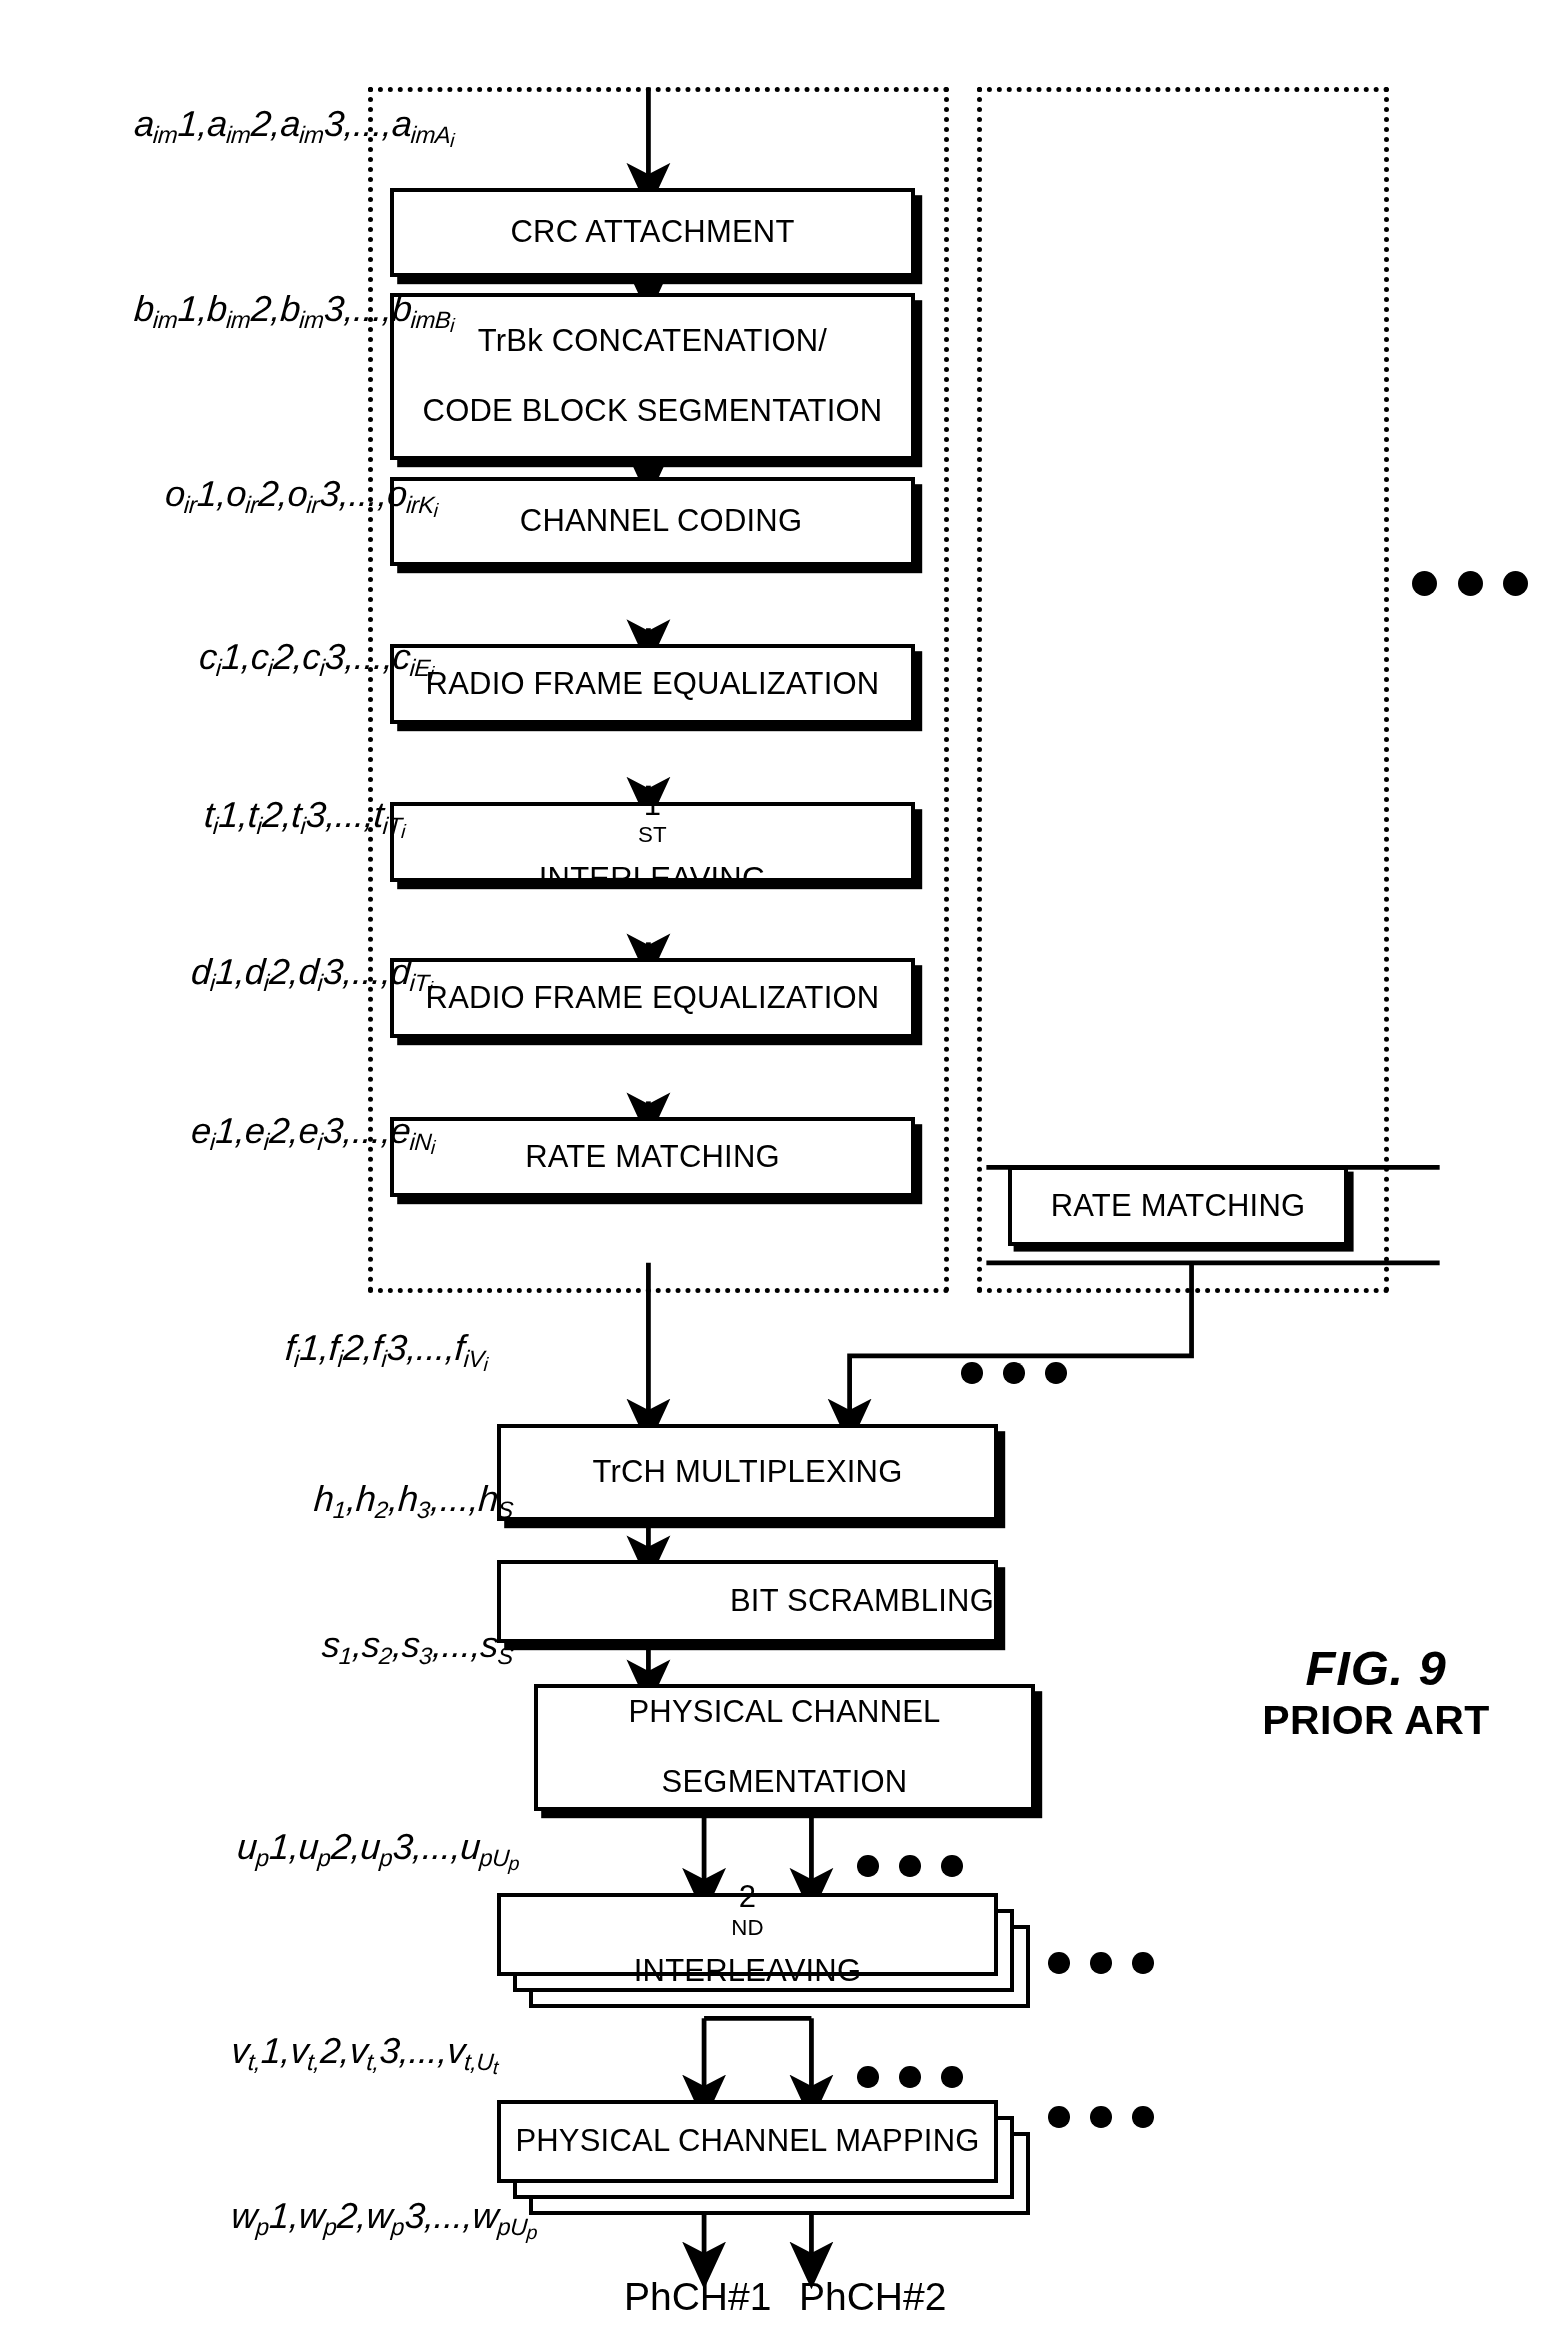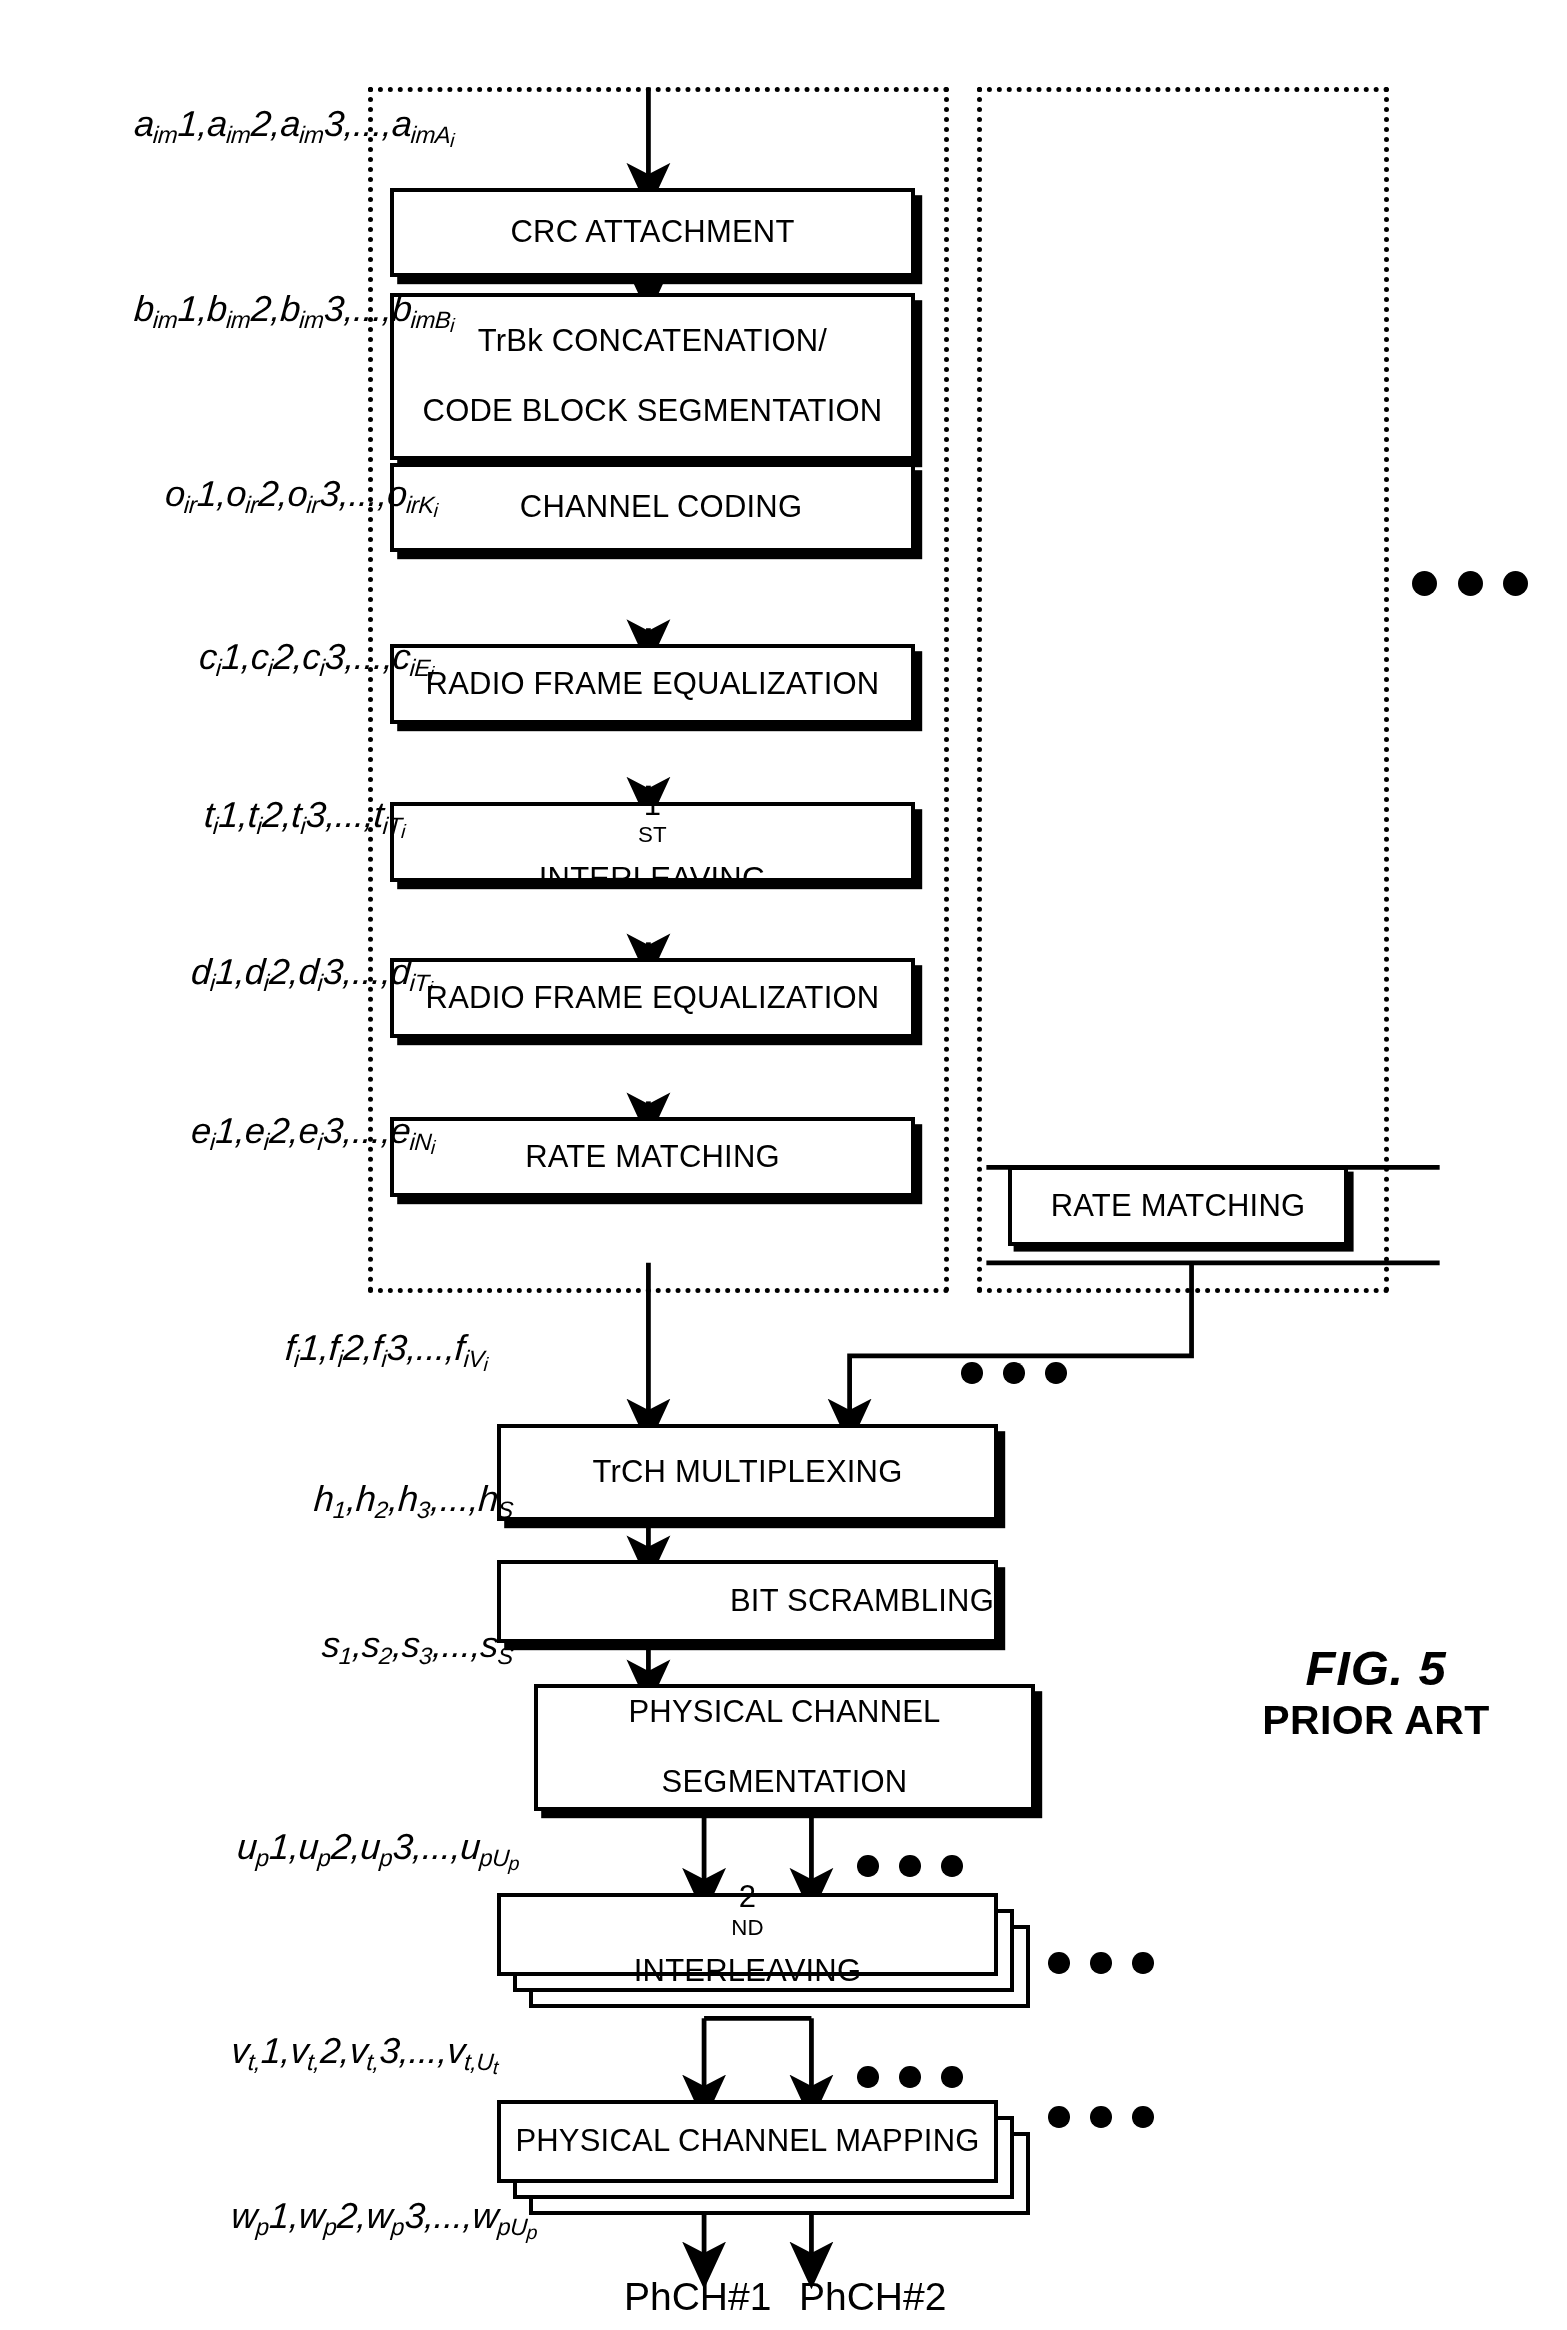--- a/index.html
+++ b/index.html
@@ -94,21 +94,21 @@
     <span>CRC ATTACHMENT</span>
   </div>
 
   <div class="pbox" style="left:390px;top:293px;width:525px;height:167px;">
     <span>
       <span>TrBk CONCATENATION/</span><br>
       <span>CODE BLOCK SEGMENTATION</span>
     </span>
   </div>
 
-  <div class="pbox" style="left:390px;top:463px;width:525px;height:89px;padding-left:17px;">
+  <div class="pbox" style="left:390px;top:477px;width:525px;height:89px;padding-left:17px;">
     <span>CHANNEL CODING</span>
   </div>
 
   <div class="pbox" style="left:390px;top:644px;width:525px;height:80px;">
     <span>RADIO FRAME EQUALIZATION</span>
   </div>
 
   <div class="pbox" style="left:390px;top:802px;width:525px;height:80px;">
     <span><span>1</span><sup style="font-size:.72em">ST</sup><span> INTERLEAVING</span></span>
   </div>
@@ -241,18 +241,18 @@
       <i></i>
     </div>
 
   <div class="ell big" style="left:857px;top:2066px;">
       <i></i>
       <i></i>
       <i></i>
     </div>
 
   <div id="figcap" style="left:1225px;top:1640px;width:302px;">
-    <div class="ftitle">FIG. 5</div>
+    <div class="ftitle">FIG. 9</div>
     <div class="fsub">PRIOR ART</div>
   </div>
 
 </div>
 
 
 </body></html>

